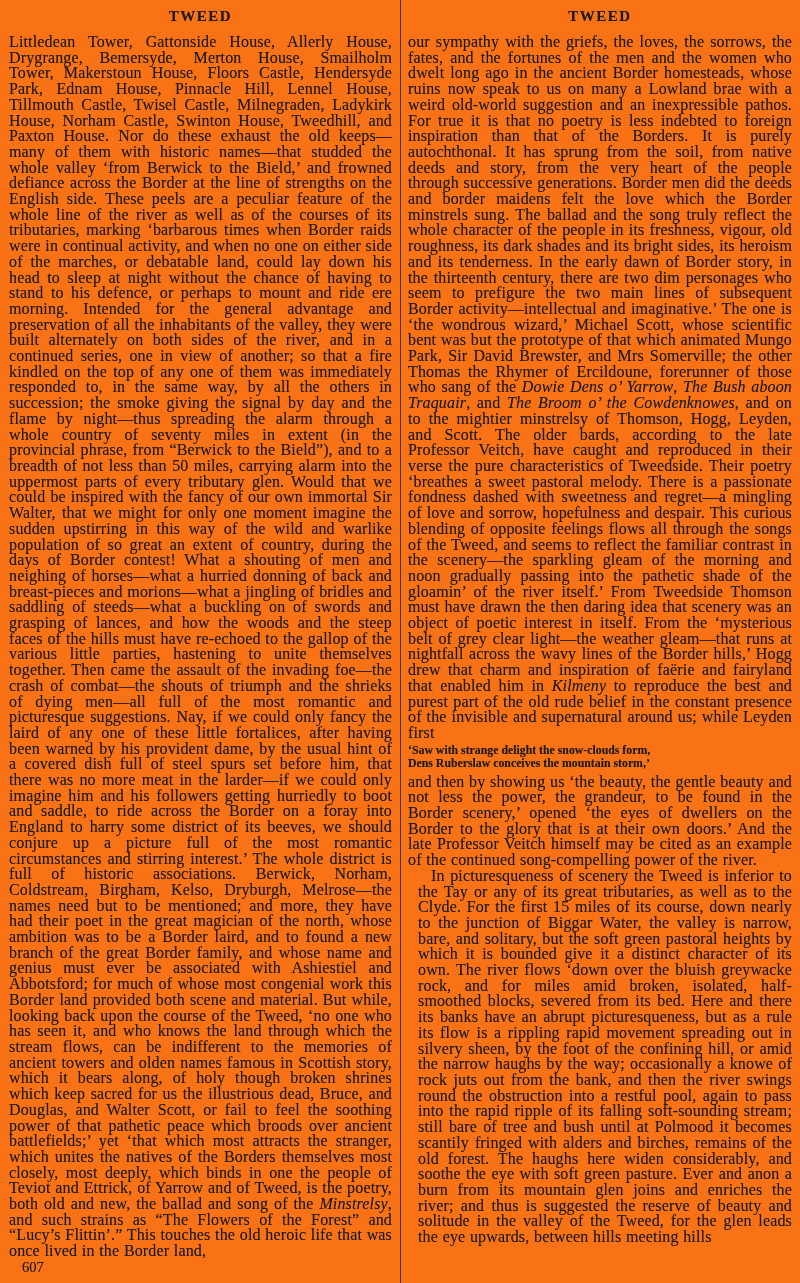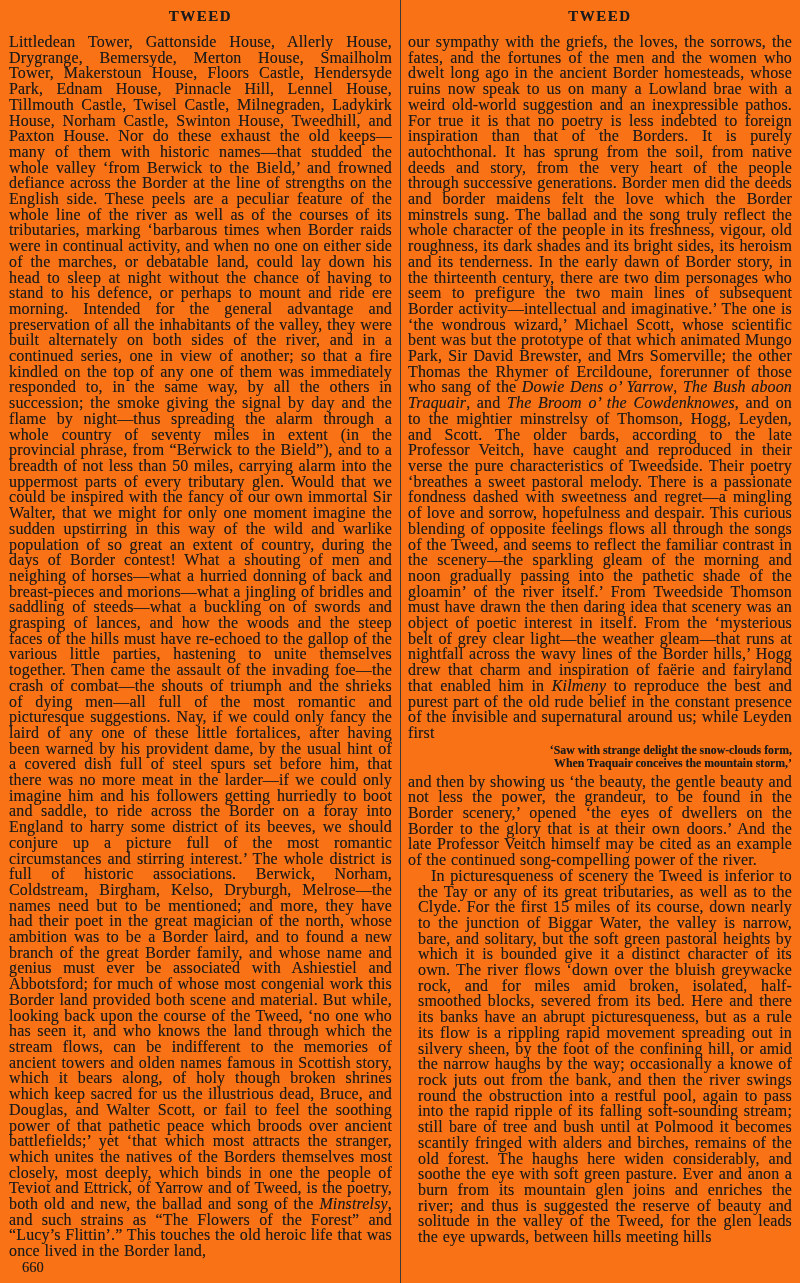--- a/index.html
+++ b/index.html
@@ -39,21 +39,21 @@
   .body-text {
     margin: 0;
     text-align: justify;
     font-size: 16px;
     line-height: 15.7px;
     letter-spacing: 0.15px;
     word-spacing: 0.5px;
   }
   .body-text.indent { text-indent: 13px; margin-left: 10px; }
   .verse {
-    text-align: right;
+    text-align: left;
     font-weight: bold;
     font-size: 11.8px;
     line-height: 13.5px;
     margin: 3px 0 3px 0;
   }
   .page-number {
     position: absolute;
     left: 22px;
     bottom: 7px;
     font-size: 14.5px;
@@ -69,21 +69,21 @@
   <div class="col col-left">
     <div class="running-head">TWEED</div>
     <p class="body-text">Littledean Tower, Gattonside House, Allerly House, Drygrange, Bemersyde, Merton House, Smailholm Tower, Makerstoun House, Floors Castle, Hendersyde Park, Ednam House, Pinnacle Hill, Lennel House, Tillmouth Castle, Twisel Castle, Milnegraden, Ladykirk House, Norham Castle, Swinton House, Tweedhill, and Paxton House. Nor do these exhaust the old keeps—many of them with historic names—that studded the whole valley ‘from Berwick to the Bield,’ and frowned defiance across the Border at the line of strengths on the English side. These peels are a peculiar feature of the whole line of the river as well as of the courses of its tributaries, marking ‘barbarous times when Border raids were in continual activity, and when no one on either side of the marches, or debatable land, could lay down his head to sleep at night without the chance of having to stand to his defence, or perhaps to mount and ride ere morning. Intended for the general advantage and preservation of all the inhabitants of the valley, they were built alternately on both sides of the river, and in a continued series, one in view of another; so that a fire kindled on the top of any one of them was immediately responded to, in the same way, by all the others in succession; the smoke giving the signal by day and the flame by night—thus spreading the alarm through a whole country of seventy miles in extent (in the provincial phrase, from “Berwick to the Bield”), and to a breadth of not less than 50 miles, carrying alarm into the uppermost parts of every tributary glen. Would that we could be inspired with the fancy of our own immortal Sir Walter, that we might for only one moment imagine the sudden upstirring in this way of the wild and warlike population of so great an extent of country, during the days of Border contest! What a shouting of men and neighing of horses—what a hurried donning of back and breast-pieces and morions—what a jingling of bridles and saddling of steeds—what a buckling on of swords and grasping of lances, and how the woods and the steep faces of the hills must have re-echoed to the gallop of the various little parties, hastening to unite themselves together. Then came the assault of the invading foe—the crash of combat—the shouts of triumph and the shrieks of dying men—all full of the most romantic and picturesque suggestions. Nay, if we could only fancy the laird of any one of these little fortalices, after having been warned by his provident dame, by the usual hint of a covered dish full of steel spurs set before him, that there was no more meat in the larder—if we could only imagine him and his followers getting hurriedly to boot and saddle, to ride across the Border on a foray into England to harry some district of its beeves, we should conjure up a picture full of the most romantic circumstances and stirring interest.’ The whole district is full of historic associations. Berwick, Norham, Coldstream, Birgham, Kelso, Dryburgh, Melrose—the names need but to be mentioned; and more, they have had their poet in the great magician of the north, whose ambition was to be a Border laird, and to found a new branch of the great Border family, and whose name and genius must ever be associated with Ashiestiel and Abbotsford; for much of whose most congenial work this Border land provided both scene and material. But while, looking back upon the course of the Tweed, ‘no one who has seen it, and who knows the land through which the stream flows, can be indifferent to the memories of ancient towers and olden names famous in Scottish story, which it bears along, of holy though broken shrines which keep sacred for us the illustrious dead, Bruce, and Douglas, and Walter Scott, or fail to feel the soothing power of that pathetic peace which broods over ancient battlefields;’ yet ‘that which most attracts the stranger, which unites the natives of the Borders themselves most closely, most deeply, which binds in one the people of Teviot and Ettrick, of Yarrow and of Tweed, is the poetry, both old and new, the ballad and song of the <i>Minstrelsy</i>, and such strains as “The Flowers of the Forest” and “Lucy’s Flittin’.” This touches the old heroic life that was once lived in the Border land,</p>
   </div>
 
   <div class="col col-right">
     <div class="running-head">TWEED</div>
     <p class="body-text">our sympathy with the griefs, the loves, the sorrows, the fates, and the fortunes of the men and the women who dwelt long ago in the ancient Border homesteads, whose ruins now speak to us on many a Lowland brae with a weird old-world suggestion and an inexpressible pathos. For true it is that no poetry is less indebted to foreign inspiration than that of the Borders. It is purely autochthonal. It has sprung from the soil, from native deeds and story, from the very heart of the people through successive generations. Border men did the deeds and border maidens felt the love which the Border minstrels sung. The ballad and the song truly reflect the whole character of the people in its freshness, vigour, old roughness, its dark shades and its bright sides, its heroism and its tenderness. In the early dawn of Border story, in the thirteenth century, there are two dim personages who seem to prefigure the two main lines of subsequent Border activity—intellectual and imaginative.’ The one is ‘the wondrous wizard,’ Michael Scott, whose scientific bent was but the prototype of that which animated Mungo Park, Sir David Brewster, and Mrs Somerville; the other Thomas the Rhymer of Ercildoune, forerunner of those who sang of the <i>Dowie Dens o’ Yarrow</i>, <i>The Bush aboon Traquair</i>, and <i>The Broom o’ the Cowdenknowes</i>, and on to the mightier minstrelsy of Thomson, Hogg, Leyden, and Scott. The older bards, according to the late Professor Veitch, have caught and reproduced in their verse the pure characteristics of Tweedside. Their poetry ‘breathes a sweet pastoral melody. There is a passionate fondness dashed with sweetness and regret—a mingling of love and sorrow, hopefulness and despair. This curious blending of opposite feelings flows all through the songs of the Tweed, and seems to reflect the familiar contrast in the scenery—the sparkling gleam of the morning and noon gradually passing into the pathetic shade of the gloamin’ of the river itself.’ From Tweedside Thomson must have drawn the then daring idea that scenery was an object of poetic interest in itself. From the ‘mysterious belt of grey clear light—the weather gleam—that runs at nightfall across the wavy lines of the Border hills,’ Hogg drew that charm and inspiration of faërie and fairyland that enabled him in <i>Kilmeny</i> to reproduce the best and purest part of the old rude belief in the constant presence of the invisible and supernatural around us; while Leyden first</p>
     <div class="verse">
       <div>‘Saw with strange delight the snow-clouds form,</div>
-      <div>When Traquair conceives the mountain storm,’</div>
+      <div>Dens Ruberslaw conceives the mountain storm,’</div>
     </div>
     <p class="body-text">and then by showing us ‘the beauty, the gentle beauty and not less the power, the grandeur, to be found in the Border scenery,’ opened ‘the eyes of dwellers on the Border to the glory that is at their own doors.’ And the late Professor Veitch himself may be cited as an example of the continued song-compelling power of the river.</p>
     <p class="body-text indent">In picturesqueness of scenery the Tweed is inferior to the Tay or any of its great tributaries, as well as to the Clyde. For the first 15 miles of its course, down nearly to the junction of Biggar Water, the valley is narrow, bare, and solitary, but the soft green pastoral heights by which it is bounded give it a distinct character of its own. The river flows ‘down over the bluish greywacke rock, and for miles amid broken, isolated, half-smoothed blocks, severed from its bed. Here and there its banks have an abrupt picturesqueness, but as a rule its flow is a rippling rapid movement spreading out in silvery sheen, by the foot of the confining hill, or amid the narrow haughs by the way; occasionally a knowe of rock juts out from the bank, and then the river swings round the obstruction into a restful pool, again to pass into the rapid ripple of its falling soft-sounding stream; still bare of tree and bush until at Polmood it becomes scantily fringed with alders and birches, remains of the old forest. The haughs here widen considerably, and soothe the eye with soft green pasture. Ever and anon a burn from its mountain glen joins and enriches the river; and thus is suggested the reserve of beauty and solitude in the valley of the Tweed, for the glen leads the eye upwards, between hills meeting hills</p>
   </div>
 
-  <div class="page-number">660</div>
+  <div class="page-number">607</div>
 
 </div>
 
 </body></html>

